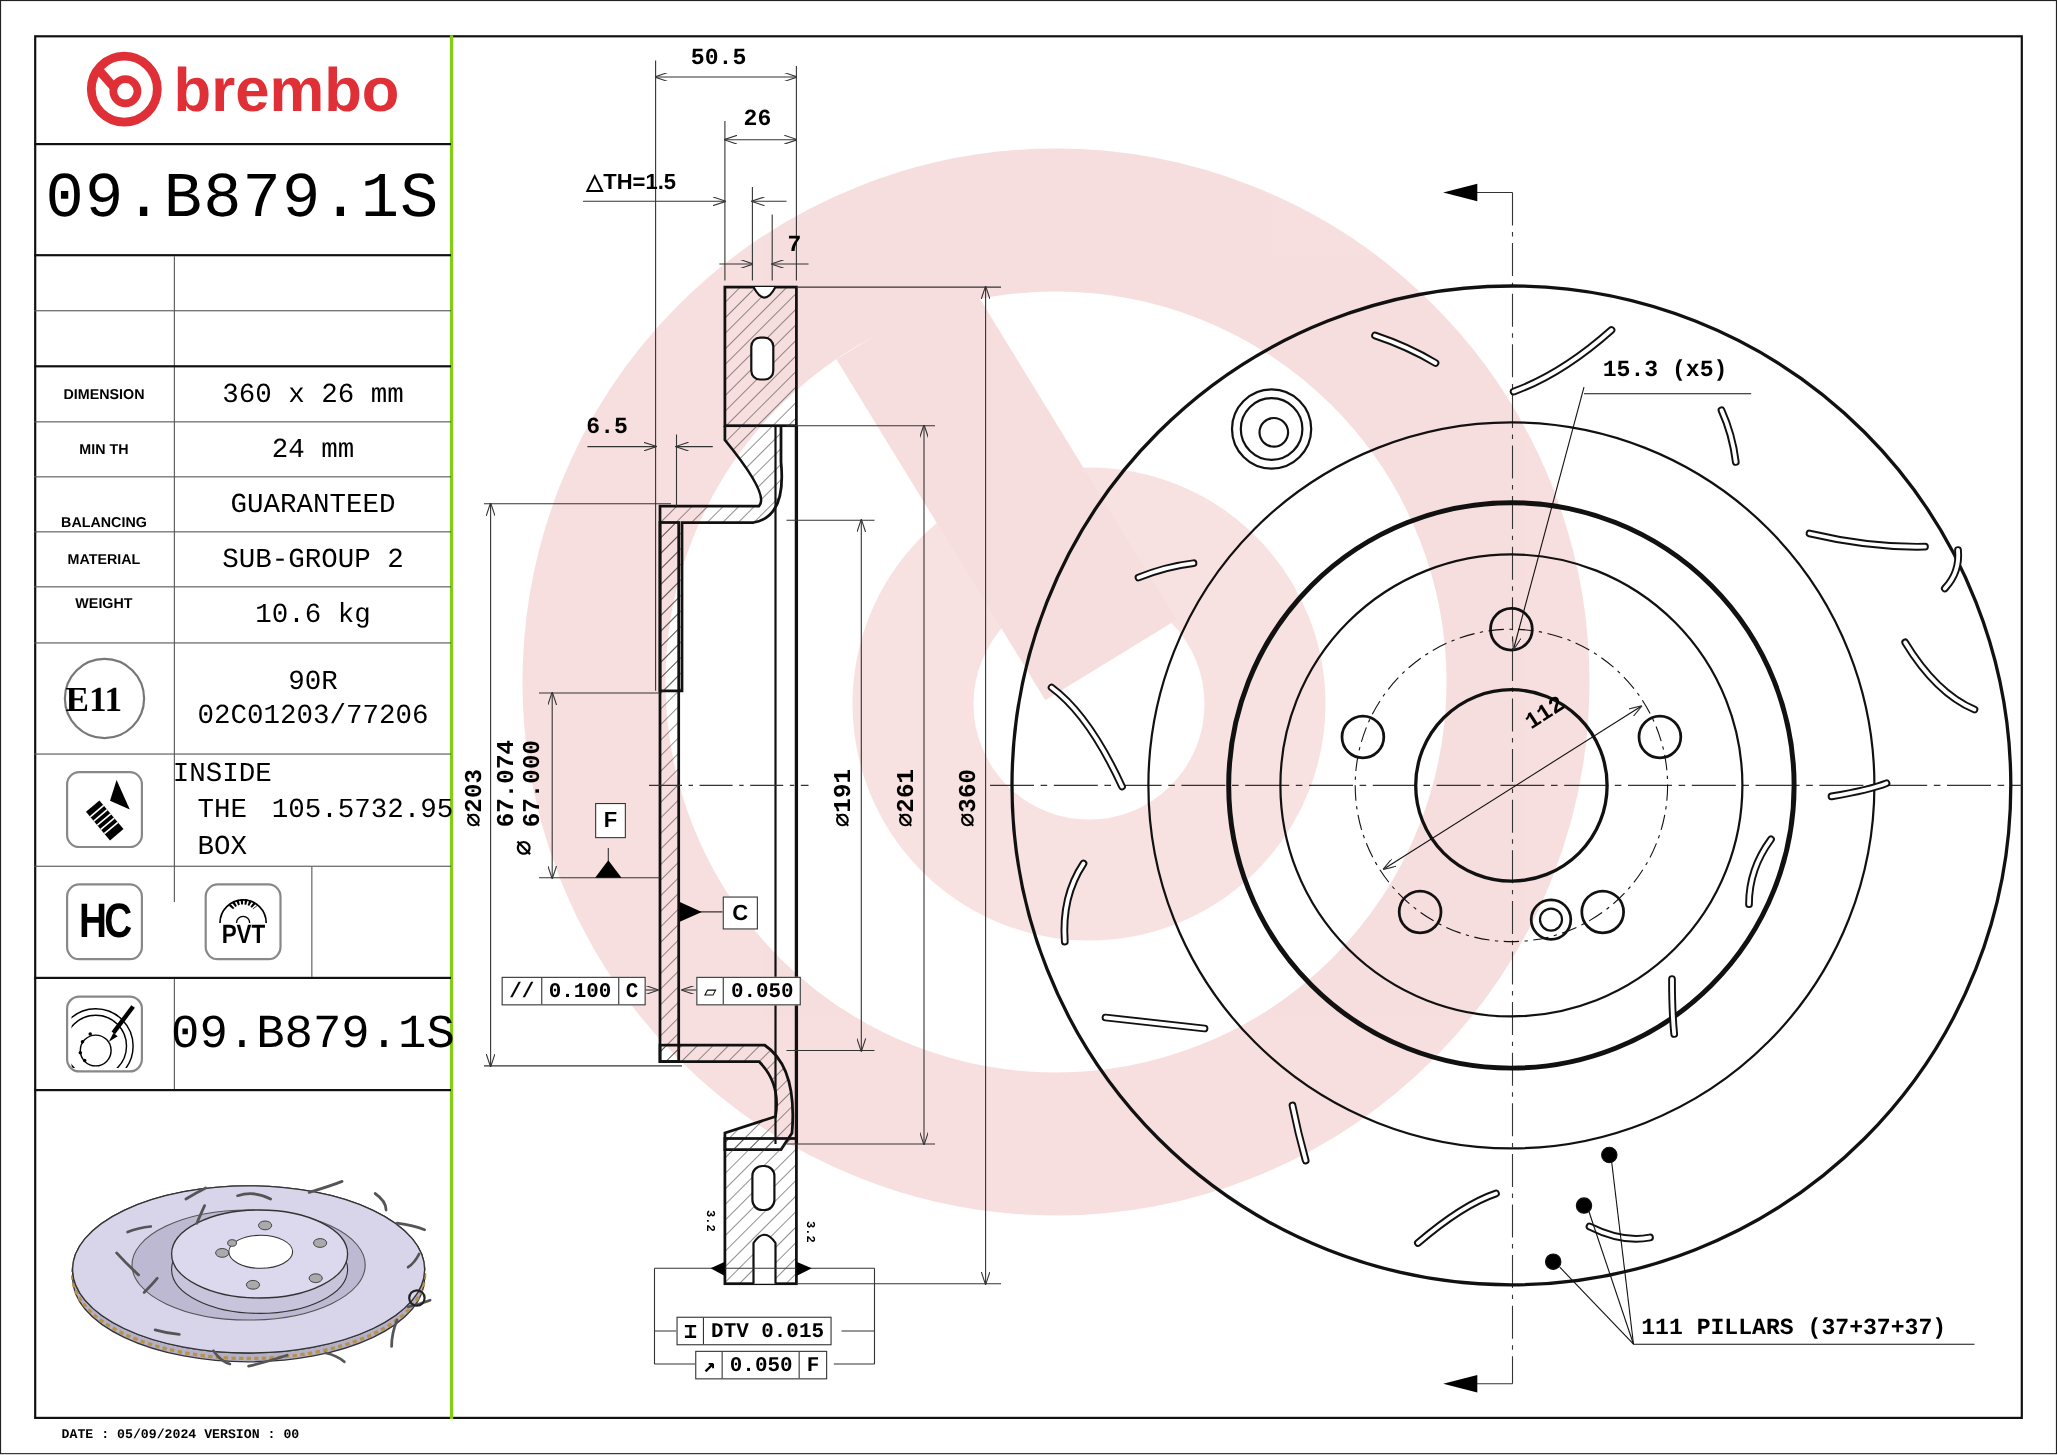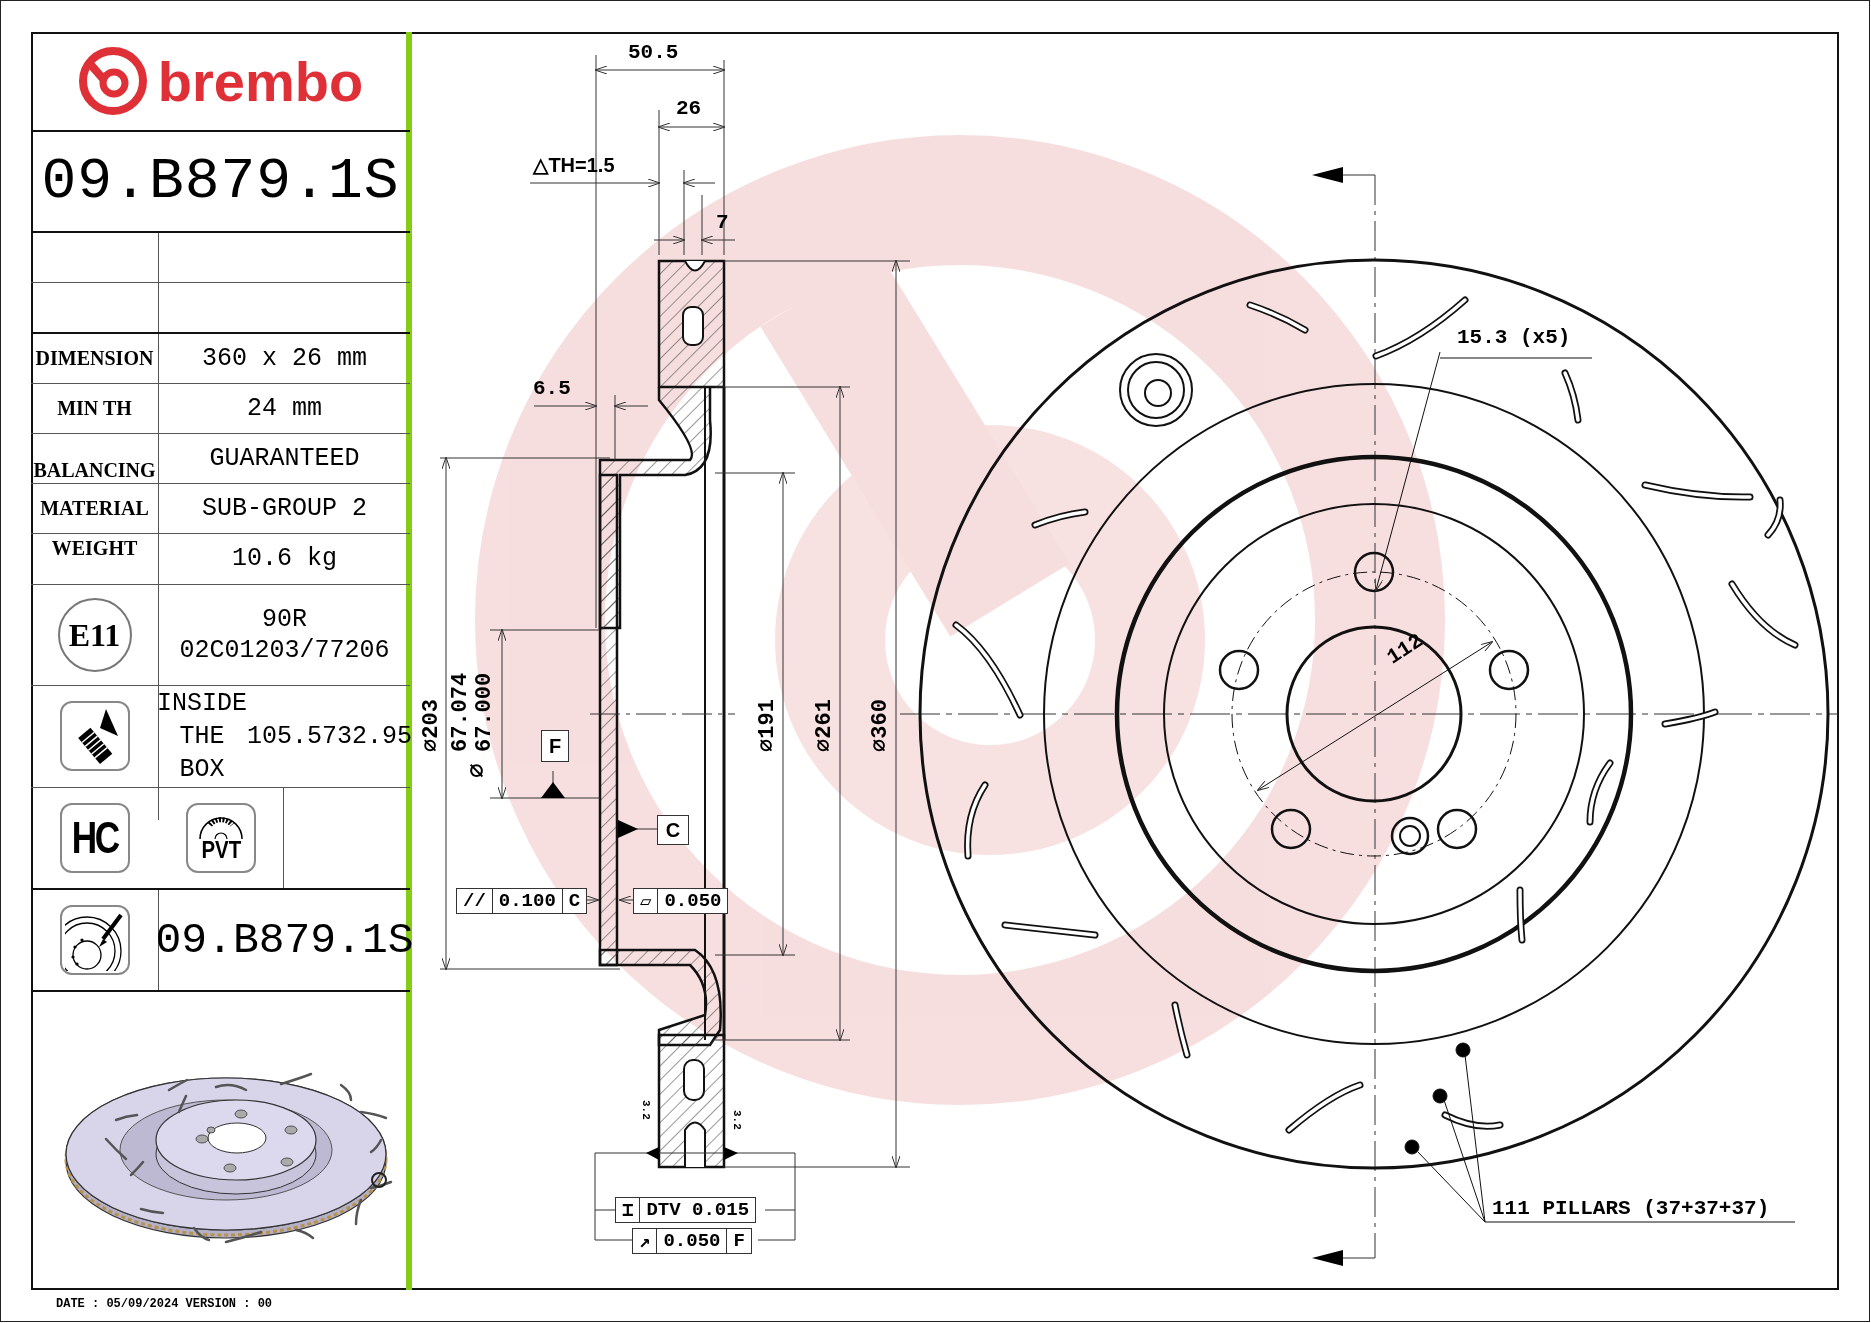--- a/index.html
+++ b/index.html
@@ -1,24 +1,24 @@
 <!DOCTYPE html>
 <html><head>
 <meta charset="utf-8">
 <style>
   html,body{margin:0;padding:0;background:#fff;}
   body{width:1871px;height:1323px;position:relative;overflow:hidden;font-family:"Liberation Sans",sans-serif;color:#000;}
   .outer{position:absolute;left:0;top:0;width:1868px;height:1320px;border:1.5px solid #222;}
   .frame{position:absolute;left:31px;top:32px;width:1808px;height:1258px;border:2.5px solid #111;box-sizing:border-box;}
-  .panel{position:absolute;left:31px;top:32px;width:381px;height:1258px;border-right:6px solid #84cc16;box-sizing:border-box;}
+  .panel{position:absolute;left:31px;top:32px;width:381px;height:1258px;border-right:3px solid #84cc16;box-sizing:border-box;}
   .cell{position:absolute;box-sizing:border-box;display:flex;align-items:center;justify-content:center;text-align:center;}
   .hl{position:absolute;left:0;width:379px;border-top:2px solid #111;}
   .hl.thin{border-top:1.3px solid #555;}
   .vl{position:absolute;border-left:1.3px solid #555;}
-  .lbl{font-family:Liberation Serif, serif;font-weight:bold;font-size:20px;letter-spacing:0px;}
+  .lbl{font-family:Liberation Sans, sans-serif;font-weight:bold;font-size:13px;letter-spacing:0px;}
   .val{font-family:Liberation Mono, monospace;font-size:25px;}
   .pn{font-family:"Liberation Mono",monospace;font-size:58px;letter-spacing:1px;}
   .pn2{font-family:"Liberation Mono",monospace;font-size:43px;}
   .logo-text{font-family:"Liberation Sans",sans-serif;font-weight:bold;color:#e03037;font-size:56px;letter-spacing:0px;}
   .date{position:absolute;left:56px;top:1297px;font-family:Liberation Mono, monospace;font-weight:bold;font-size:12px;}
   .iconbox{width:70px;height:70px;border:2.5px solid #888;border-radius:12px;box-sizing:border-box;display:flex;align-items:center;justify-content:center;}
   .drawing{position:absolute;left:0;top:0;width:1871px;height:1323px;pointer-events:none;}
   .dim{font-family:"Liberation Mono",monospace;font-size:21px;font-weight:bold;}
   .gdt{position:absolute;display:flex;border:1.3px solid #333;background:#fff;height:24px;font-family:"Liberation Mono",monospace;font-weight:bold;font-size:19px;}
   .gdt span{display:flex;align-items:center;justify-content:center;padding:0 6px;border-right:1.3px solid #333;}
@@ -80,21 +80,21 @@
   <div class="hl thin" style="top:501px;"></div>
   <div class="cell" style="left:0;top:492px;width:127px;height:48px;justify-content:center;">
       <span class="lbl">WEIGHT</span>
     </div>
   <div class="cell" style="left:128px;top:502px;width:251px;height:48px;">
       <span class="val">10.6 kg</span>
     </div>
   <div class="hl thin" style="top:552px;"></div>
 
   <div class="cell" style="left:0;top:553px;width:127px;height:100px;">
-    <div style="width:74px;height:74px;border:2.5px solid #777;border-radius:50%;display:flex;align-items:center;justify-content:center;box-sizing:border-box;">
+    <div style="width:74px;height:74px;border:2.5px solid #777;border-radius:50%;display:flex;align-items:center;box-sizing:border-box;">
       <span style="font-family:'Liberation Serif',serif;font-weight:bold;font-size:32px;">E11</span>
     </div>
   </div>
   <div class="cell" style="left:128px;top:553px;width:251px;height:100px;flex-direction:column;line-height:31px;">
     <span class="val">90R</span>
     <span class="val">02C01203/77206</span>
   </div>
   <div class="hl thin" style="top:653px;"></div>
 
   <div class="cell" style="left:0;top:654px;width:127px;height:100px;">

